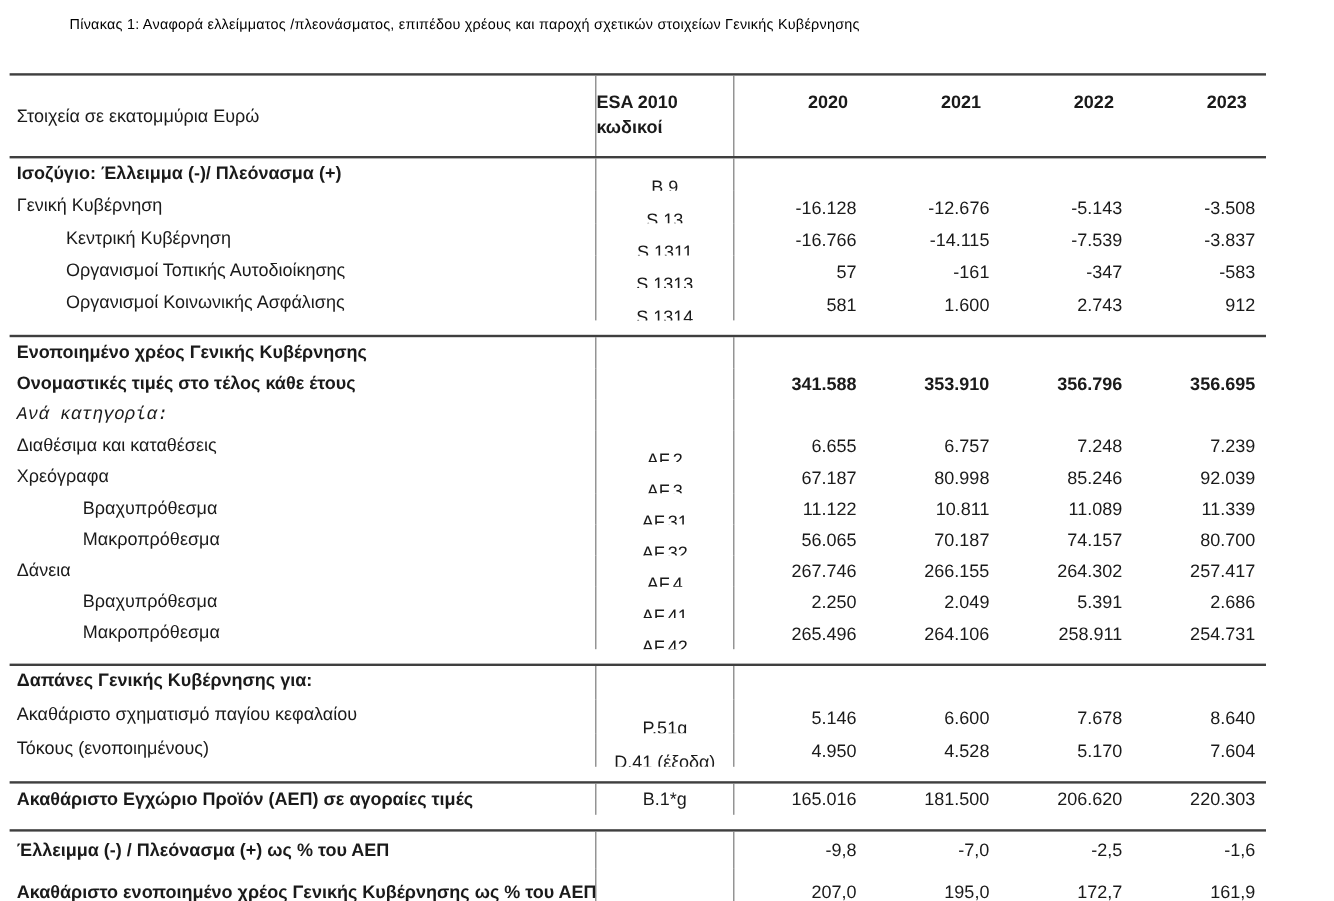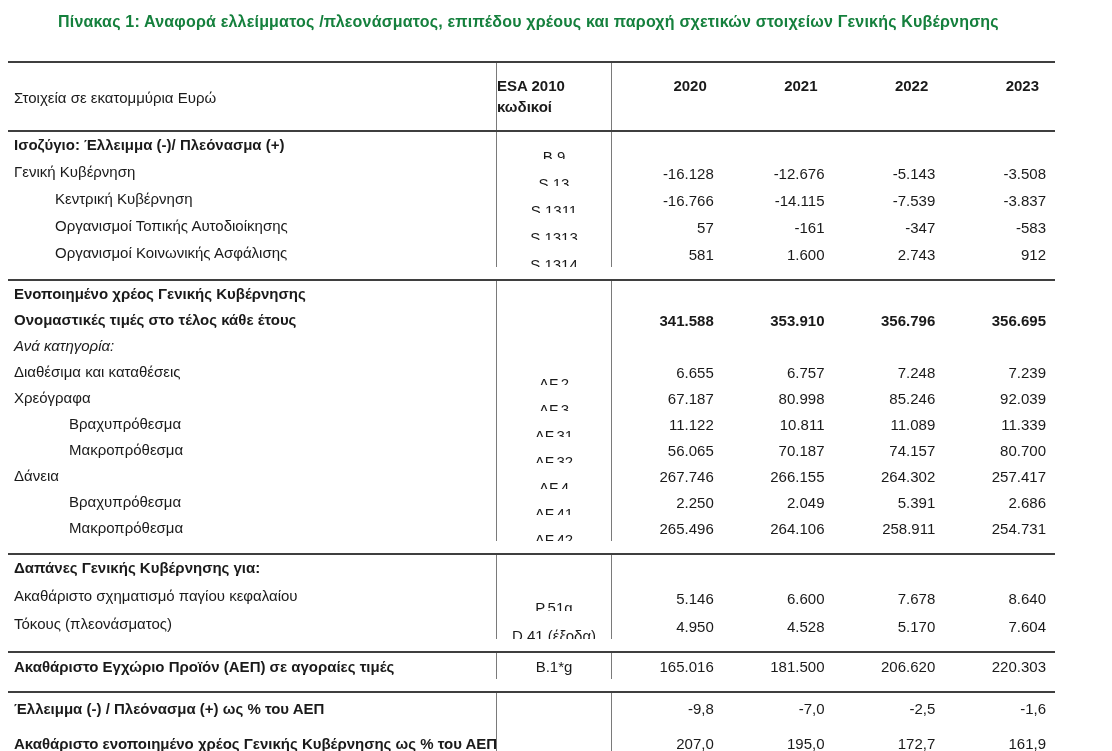--- a/index.html
+++ b/index.html
@@ -10,24 +10,24 @@
     height: 751px;
     background: #ffffff;
     font-family: "Liberation Sans", sans-serif;
     color: #1a1a1a;
     overflow: hidden;
   }
   .title {
     position: absolute;
     left: 58px;
     top: 13px;
-    font-size: 16px;
-    font-weight: bold;
+    font-size: 12px;
+    font-weight: normal;
     letter-spacing: 0.2px;
-    color: #15803d;
+    color: #000000;
     white-space: nowrap;
   }
   .table {
     position: absolute;
     left: 8px;
     top: 61px;
     width: 1047px;
     border-top: 2px solid #3f3f3f;
     border-bottom: 2px solid #3f3f3f;
     font-size: 15px;
@@ -54,21 +54,21 @@
     padding-top: 16px;
   }
   .value-cell {
     flex: 1 1 0;
     display: flex;
     align-items: flex-end;
     justify-content: flex-end;
     padding: 0 9px 4px 0;
   }
   .bold { font-weight: bold; }
-  .italic { font-style: italic; }
+  .italic { font-style: italic; font-family: Liberation Mono, monospace; }
   .ind1 { padding-left: 47px; }
   .ind2 { padding-left: 61px; }
   
   .header-label { align-items: center; padding-top: 1px; }
   .header-code {
     flex-direction: column;
     justify-content: center;
     line-height: 1.35;
     font-weight: bold;
     padding-top: 0;
@@ -248,21 +248,21 @@
           </div>
           <div class="row">
             <div class="cell label-cell">Ακαθάριστο σχηματισμό παγίου κεφαλαίου</div>
             <div class="cell code-cell">P.51g</div>
             <div class="cell value-cell">5.146</div>
             <div class="cell value-cell">6.600</div>
             <div class="cell value-cell">7.678</div>
             <div class="cell value-cell">8.640</div>
           </div>
           <div class="row">
-            <div class="cell label-cell">Τόκους (πλεονάσματος)</div>
+            <div class="cell label-cell">Τόκους (ενοποιημένους)</div>
             <div class="cell code-cell">D.41 (έξοδα)</div>
             <div class="cell value-cell">4.950</div>
             <div class="cell value-cell">4.528</div>
             <div class="cell value-cell">5.170</div>
             <div class="cell value-cell">7.604</div>
           </div>
         </div>
         <div class="section sec3">
           <div class="row">
             <div class="cell label-cell bold">Ακαθάριστο Εγχώριο Προϊόν (ΑΕΠ) σε αγοραίες τιμές</div>

